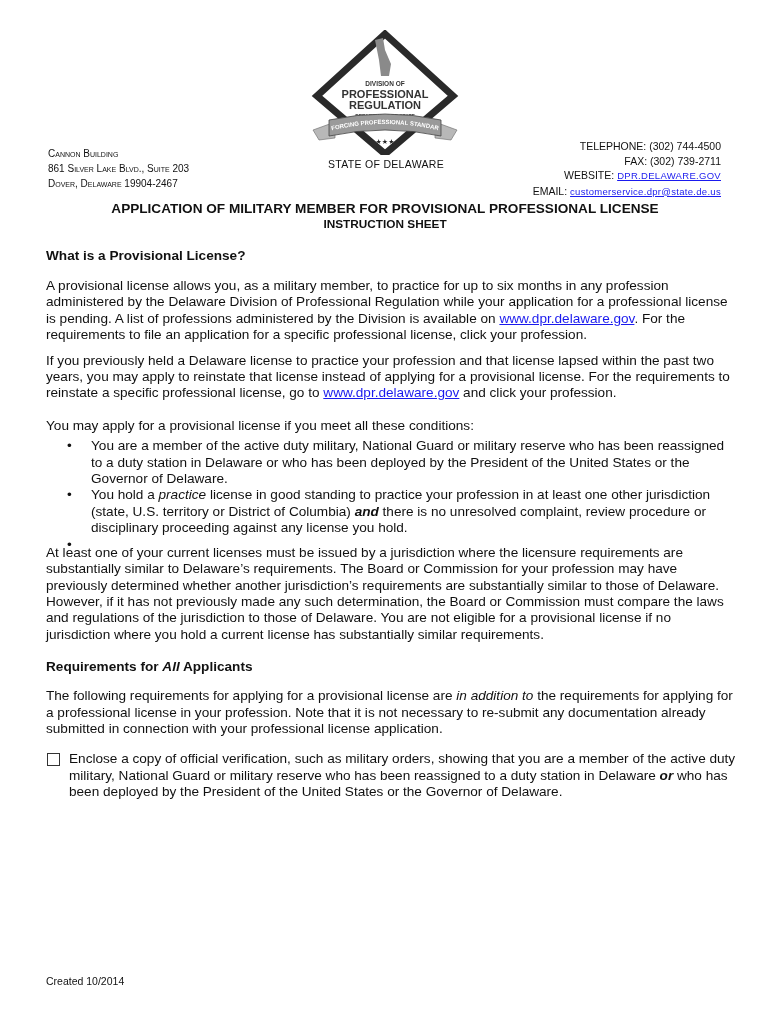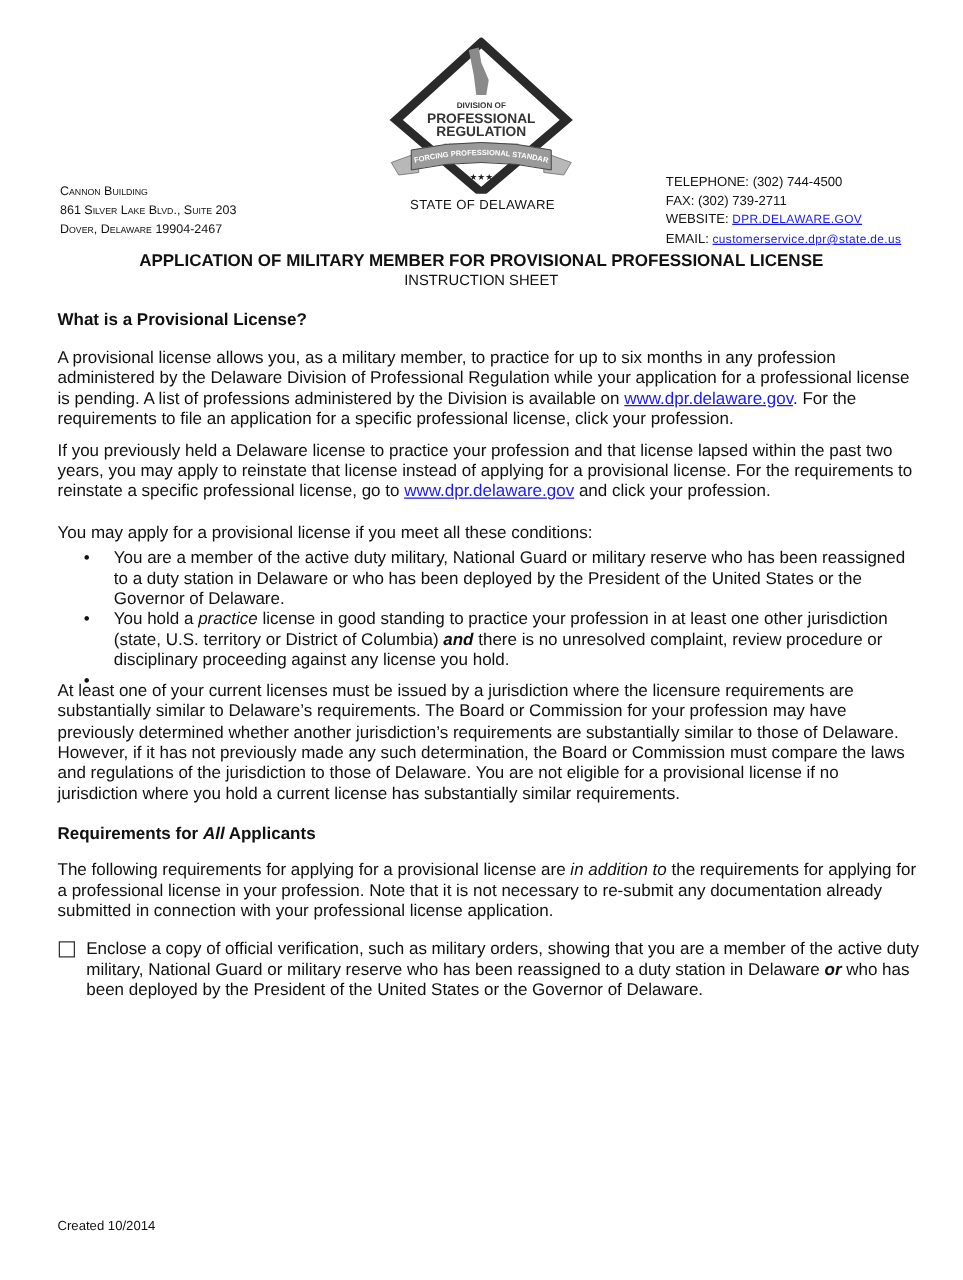--- a/index.html
+++ b/index.html
@@ -4,27 +4,27 @@
 <style>
   html, body { margin: 0; padding: 0; background: #ffffff; }
   body {
     width: 770px; height: 1024px; position: relative; overflow: hidden;
     font-family: "Liberation Sans", sans-serif; color: #111111;
   }
   .abs { position: absolute; }
   .sc { font-variant: small-caps; }
   a.link { color: #1a1aee; text-decoration: underline; }
   .addr { left: 48px; top: 146px; font-size: 10px; line-height: 15px; }
-  .contact { right: 49px; top: 139px; font-size: 10.5px; line-height: 14.6px; }
+  .contact { right: 49px; top: 139px; font-size: 10.5px; line-height: 14.6px; text-align: right; }
   .contact a.link { font-size: 9.5px; letter-spacing: 0.3px; }
   .state { left: 0; width: 770px; top: 158px; text-align: center; padding-left: 0; font-size: 10.5px; font-weight: normal; letter-spacing: 0.3px; }
   .state span { position: relative; left: 1px; }
   .seal { left: 305px; top: 30px; width: 160px; height: 125px; }
   .title { left: 0; width: 770px; top: 201px; text-align: center; font-weight: bold; font-size: 13.6px; line-height: 16px; }
-  .subtitle { left: 0; width: 770px; top: 217px; text-align: center; font-weight: normal; font-size: 11.8px; line-height: 14px; }
+  .subtitle { left: 0; width: 770px; top: 217px; text-align: center; font-weight: bold; font-size: 11.8px; line-height: 14px; }
   .content { left: 46px; top: 248px; width: 690px; font-size: 13.6px; line-height: 16.4px; }
   h2 { font-size: 13.6px; font-weight: bold; margin: 0 0 14px 0; line-height: 16px; }
   p { margin: 0 0 9px 0; }
   ul.bul { list-style: none; margin: 0 0 8px 0; padding: 0; }
   ul.bul li { position: relative; padding-left: 45px; margin: 0; }
   ul.bul li .dot { position: absolute; left: 21px; top: 0; }
   .check { position: relative; padding-left: 23px; margin: 0 0 16px 0; }
   .check .box { position: absolute; left: 1px; top: 2px; width: 11px; height: 11px; border: 1px solid #333; background: #fff; }
   .footer { left: 46px; top: 975px; font-size: 10.5px; }
 </style>

